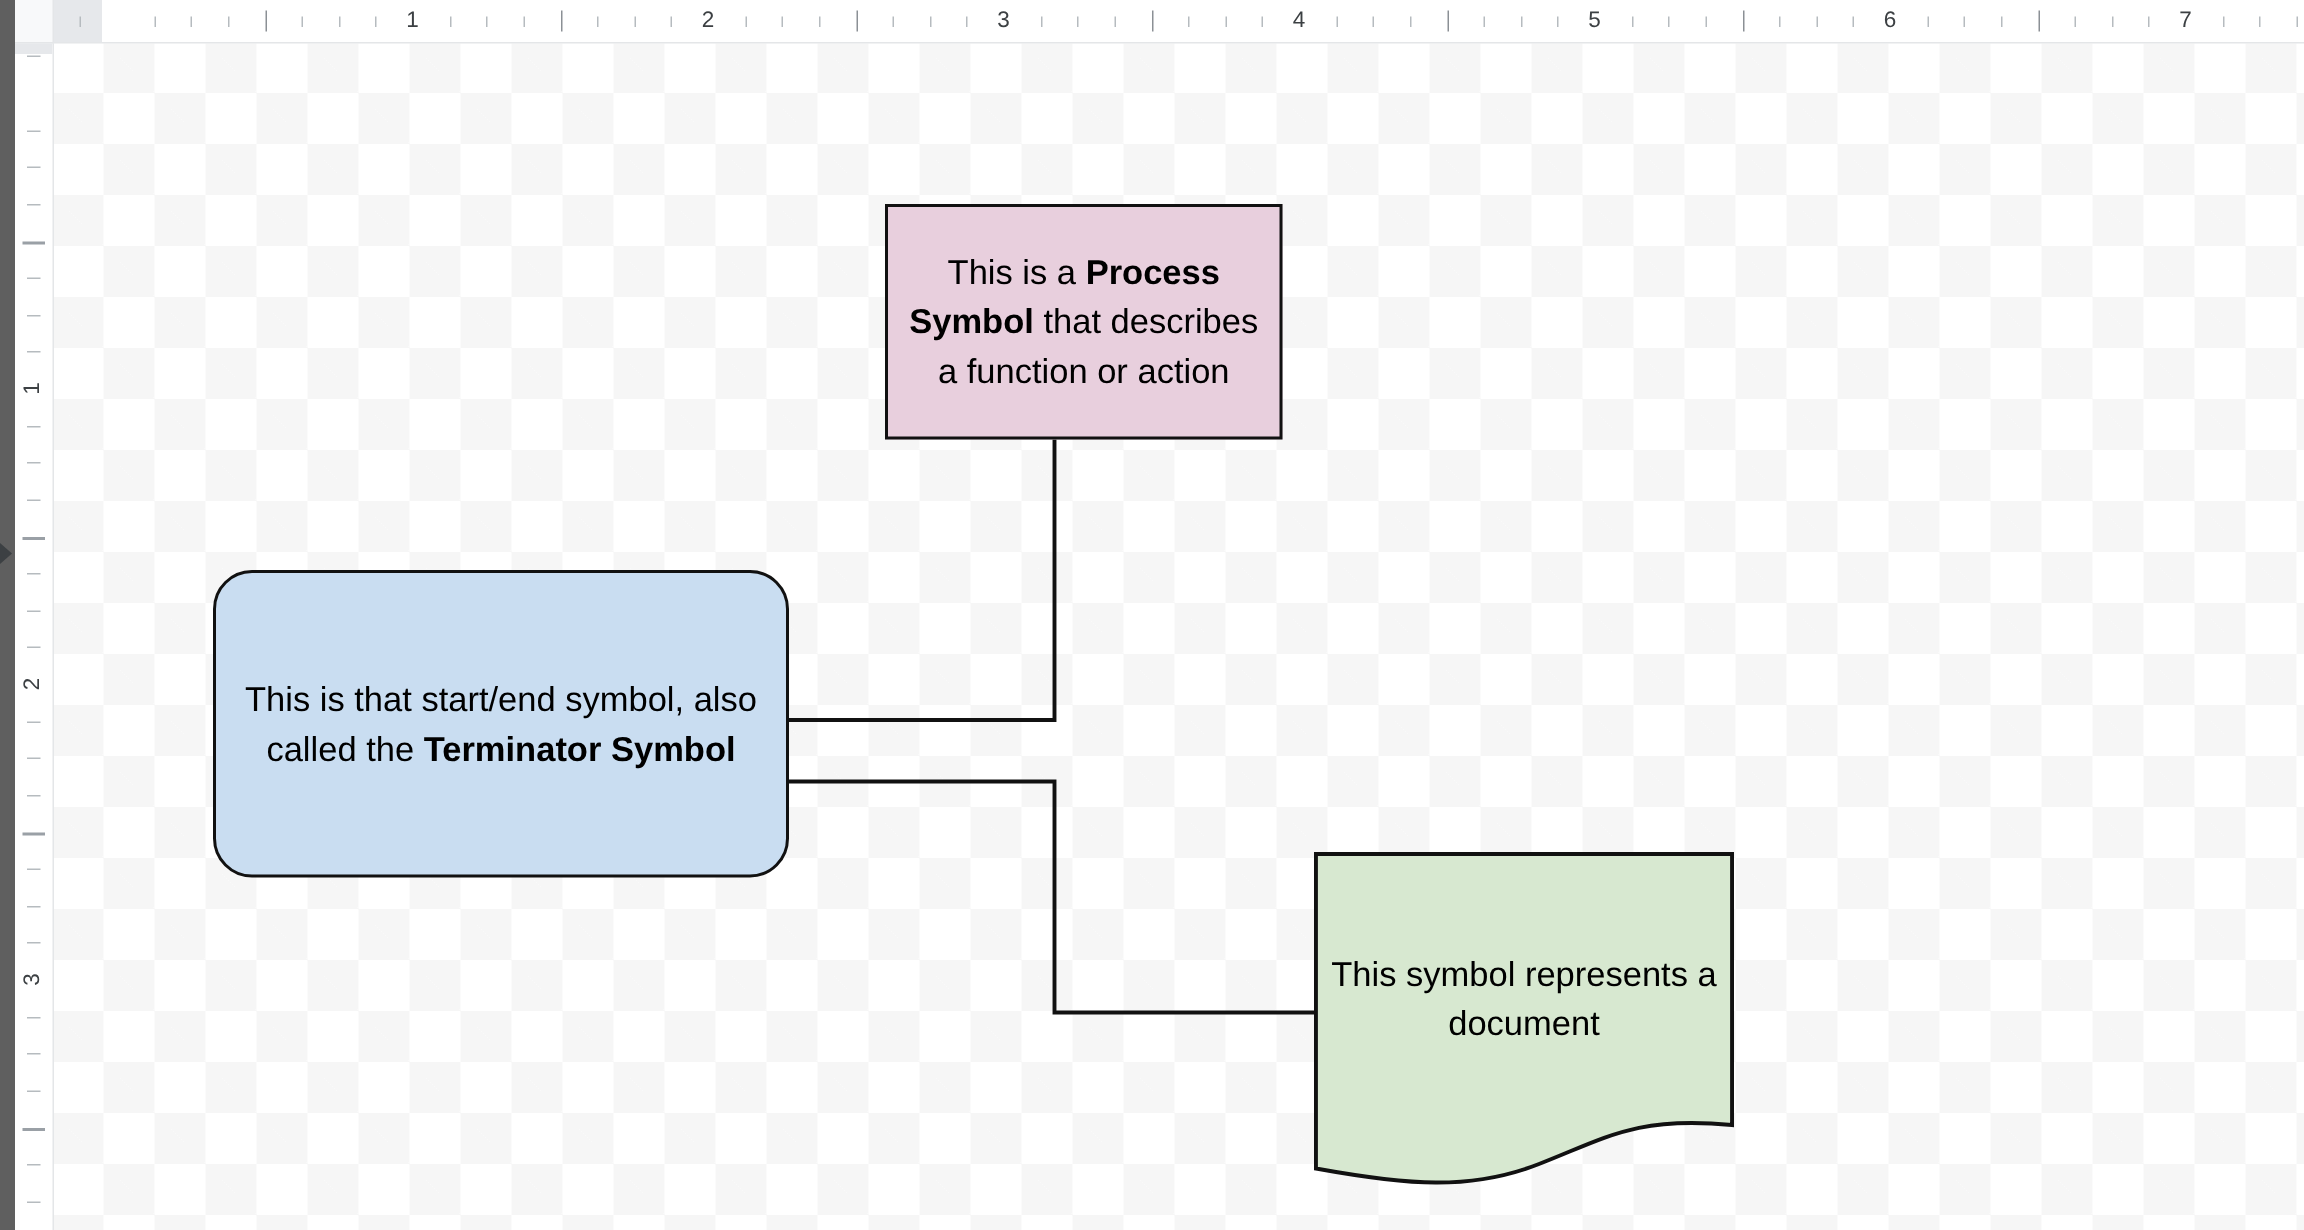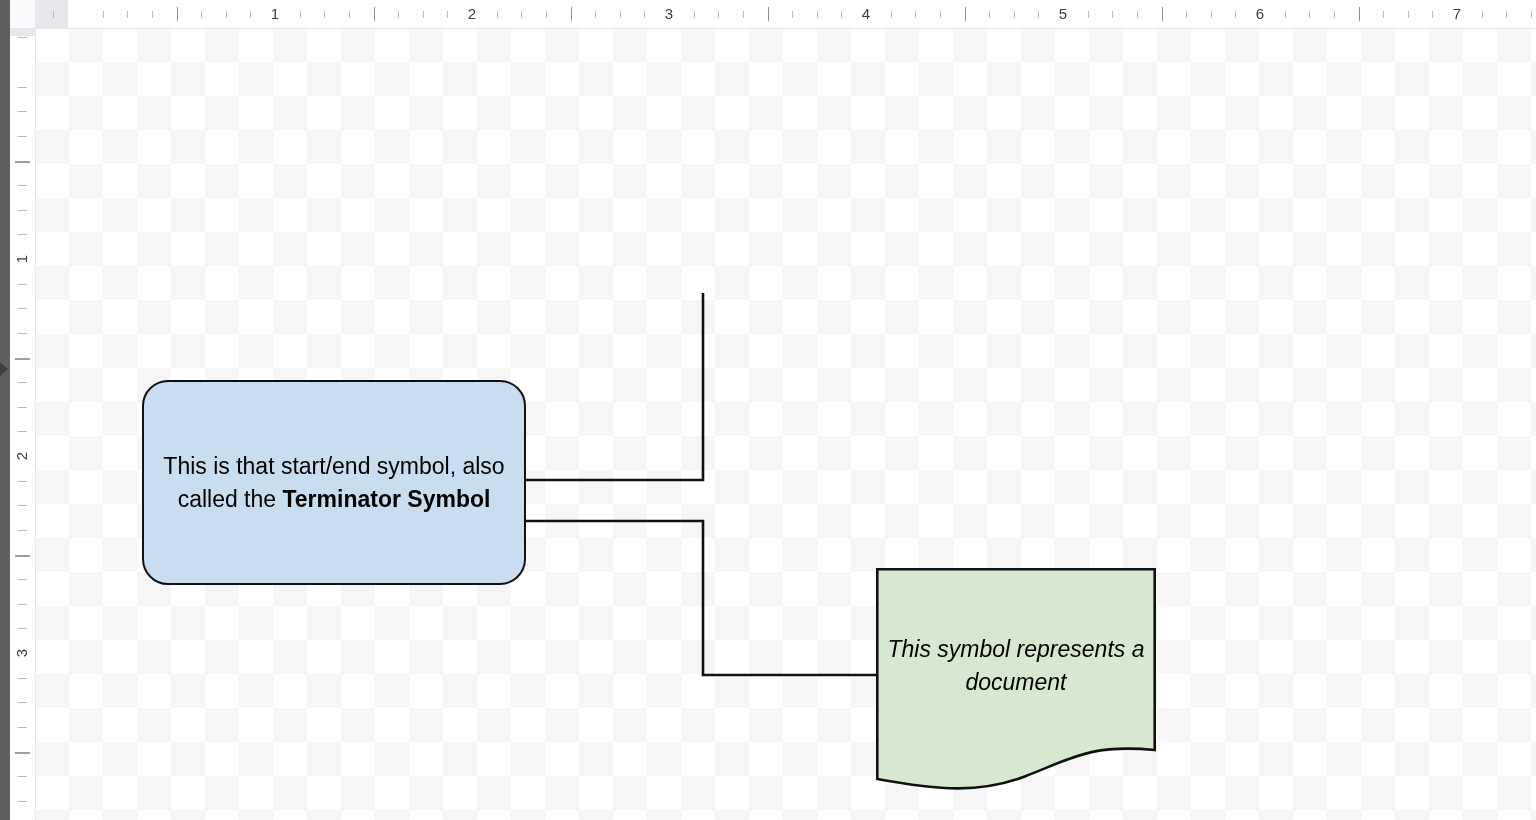--- a/index.html
+++ b/index.html
@@ -185,37 +185,41 @@
   }
   .shape-document svg {
     position: absolute;
     left: 0; top: 0;
     width: 280px; height: 228px;
   }
   .doc-label {
     position: relative;
     z-index: 2;
     margin-top: -32px;
-    font-style: italic;
   }
 </style>
 </head>
 <body>
 
 <div id="app">
 
   <div class="canvas"></div>
 
   <svg class="connectors" viewBox="0 0 1536 820" xmlns="http://www.w3.org/2000/svg">
 
     <path d="M 526 480 L 703 480 L 703 293" fill="none" stroke="#111111" stroke-width="2.6" stroke-linecap="butt" stroke-linejoin="miter"></path>
 
     <path d="M 526 521 L 703 521 L 703 675 L 878 675" fill="none" stroke="#111111" stroke-width="2.6" stroke-linecap="butt" stroke-linejoin="miter"></path>
   </svg>
 
+  <div class="shape shape-process">
+    <div class="shape-text">
+      <span>This is a </span><b>Process Symbol</b><span> that describes a function or action</span>
+    </div>
+  </div>
 
   <div class="shape shape-terminator">
     <div class="shape-text">
       <span>This is that start/end symbol, also called the </span><b>Terminator Symbol</b>
     </div>
   </div>
 
   <div class="shape shape-document">
     <svg viewBox="0 0 280 228" xmlns="http://www.w3.org/2000/svg" preserveAspectRatio="none">
       <path d="M 1.3 1.3 L 278.7 1.3 L 278.7 182

